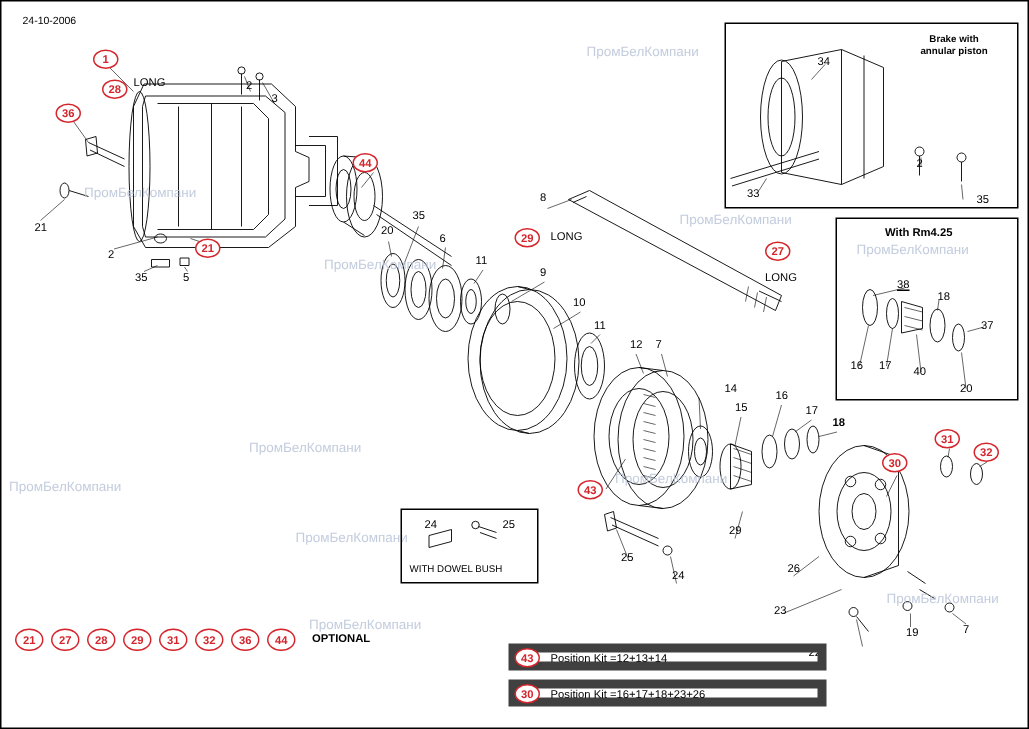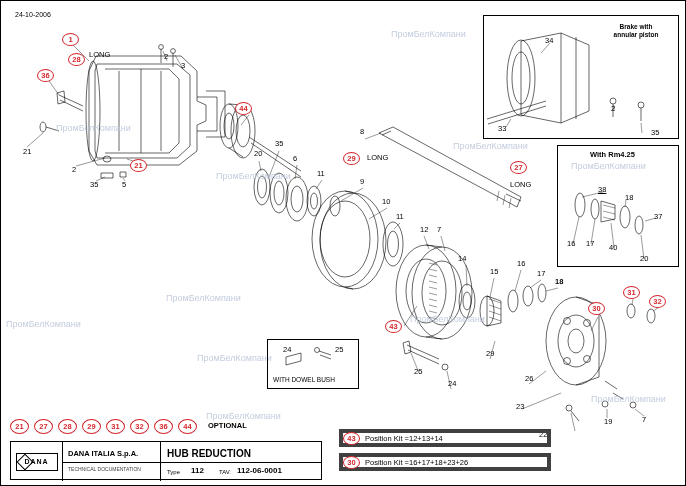--- a/index.html
+++ b/index.html
@@ -69,21 +69,21 @@
     display:flex;align-items:center;justify-content:center;
     font-size:7px;font-weight:bold;letter-spacing:1px;
     position:relative;
   }
   .dana-logo:before{
     content:"";position:absolute;left:2px;top:2px;width:10px;height:10px;
     border:1px solid #000;transform:rotate(45deg);
   }
   .opt-row{position:absolute;left:9px;top:415px;width:312px;height:20px;}
   .kitbox{
-    position:absolute;border:4px solid #404040;box-sizing:border-box;
+    position:absolute;border:6px solid #404040;box-sizing:border-box;
     font-size:7.5px;display:flex;align-items:center;padding-left:22px;
   }
   svg{position:absolute;left:0;top:0;}
   .hdr-date{position:absolute;left:14px;top:10px;font-size:7px;}
 </style>
 </head>
 <body>
 
 <div id="sheet">
 
@@ -310,21 +310,21 @@
   <div class="circ k" style="left:342px;top:151px;">29</div>
   <div class="lbl" style="left:366px;top:153px;">LONG</div>
 
   <div class="circ k" style="left:509px;top:160px;">27</div>
   <div class="lbl" style="left:509px;top:180px;">LONG</div>
 
   <div class="lbl" style="left:381px;top:197px;">10</div>
   <div class="lbl" style="left:395px;top:212px;">11</div>
   <div class="lbl" style="left:419px;top:225px;">12</div>
   <div class="lbl" style="left:436px;top:225px;">7</div>
-  <div class="lbl" style="left:457px;top:254px;">14</div>
+  <div class="lbl" style="left:482px;top:254px;">14</div>
   <div class="lbl" style="left:489px;top:267px;">15</div>
   <div class="lbl" style="left:516px;top:259px;">16</div>
   <div class="lbl" style="left:536px;top:269px;">17</div>
   <div class="lbl bold" style="left:554px;top:277px;">18</div>
 
   <div class="circ k" style="left:587px;top:301px;">30</div>
   <div class="circ k" style="left:622px;top:285px;">31</div>
   <div class="circ k" style="left:648px;top:294px;">32</div>
 
   <div class="circ k" style="left:384px;top:319px;">43</div>
@@ -369,32 +369,14 @@
   <div class="kitbox" style="left:338px;top:428px;width:212px;height:18px;">
     <span>Position Kit =12+13+14</span>
   </div>
   <div class="circ k" style="left:342px;top:431px;">43</div>
 
   <div class="kitbox" style="left:338px;top:452px;width:212px;height:18px;">
     <span>Position Kit =16+17+18+23+26</span>
   </div>
   <div class="circ k" style="left:342px;top:455px;">30</div>
 
-  <div class="title-block">
-    <div class="tb-logo">
-      <div class="dana-logo">DANA</div>
-    </div>
-    <div class="tb-mid">
-      <div class="lbl bold" style="left:5px;top:8px;font-size:7.5px;">DANA ITALIA S.p.A.</div>
-      <div class="tb-line" style="top:20px;"></div>
-      <div class="lbl" style="left:5px;top:25px;font-size:5px;color:#444;">TECHNICAL DOCUMENTATION</div>
-    </div>
-    <div class="tb-right">
-      <div class="lbl bold" style="left:6px;top:7px;font-size:10px;">HUB REDUCTION</div>
-      <div class="tb-line" style="top:20px;"></div>
-      <div class="lbl" style="left:6px;top:27px;font-size:6px;">Type</div>
-      <div class="lbl bold" style="left:30px;top:25px;font-size:8px;">112</div>
-      <div class="lbl" style="left:58px;top:27px;font-size:6px;">TAV.</div>
-      <div class="lbl bold" style="left:76px;top:25px;font-size:8px;">112-06-0001</div>
-    </div>
-  </div>
 
 </div>
 
 </body></html>

